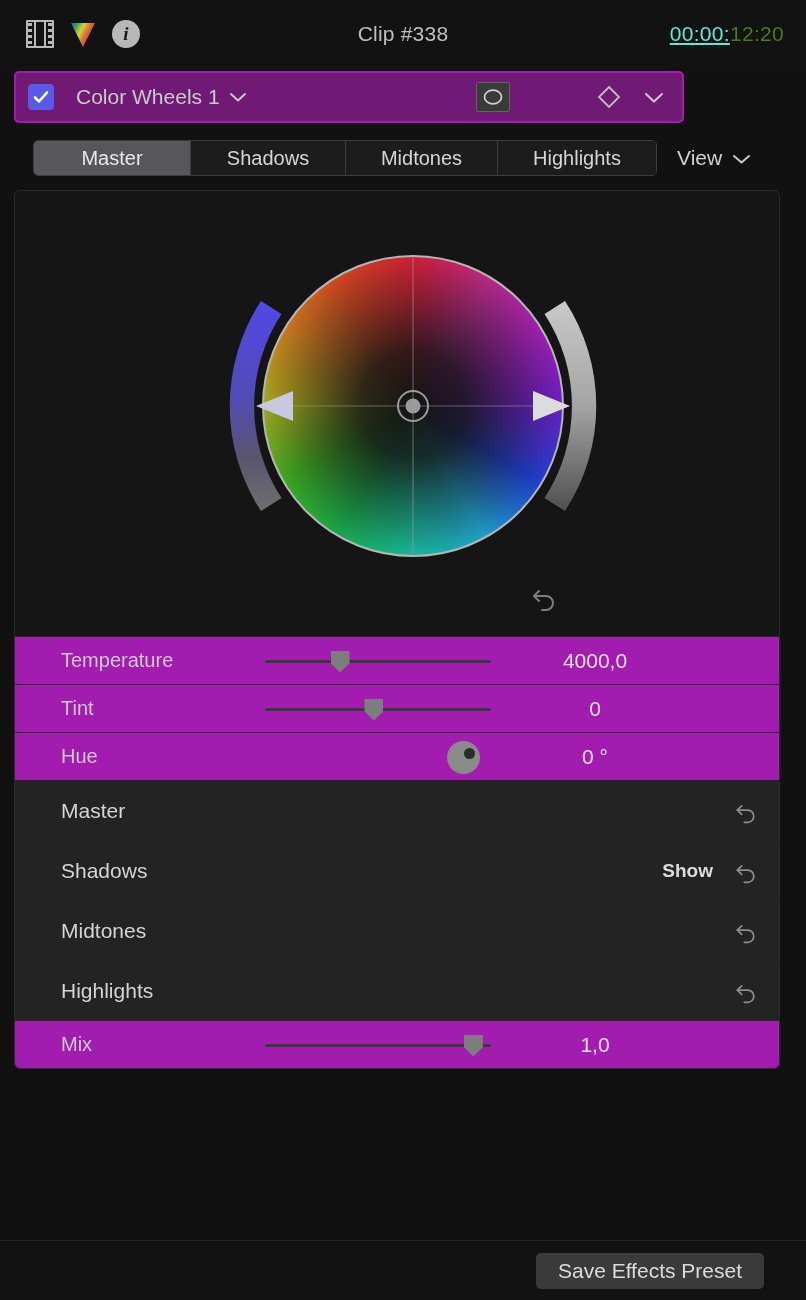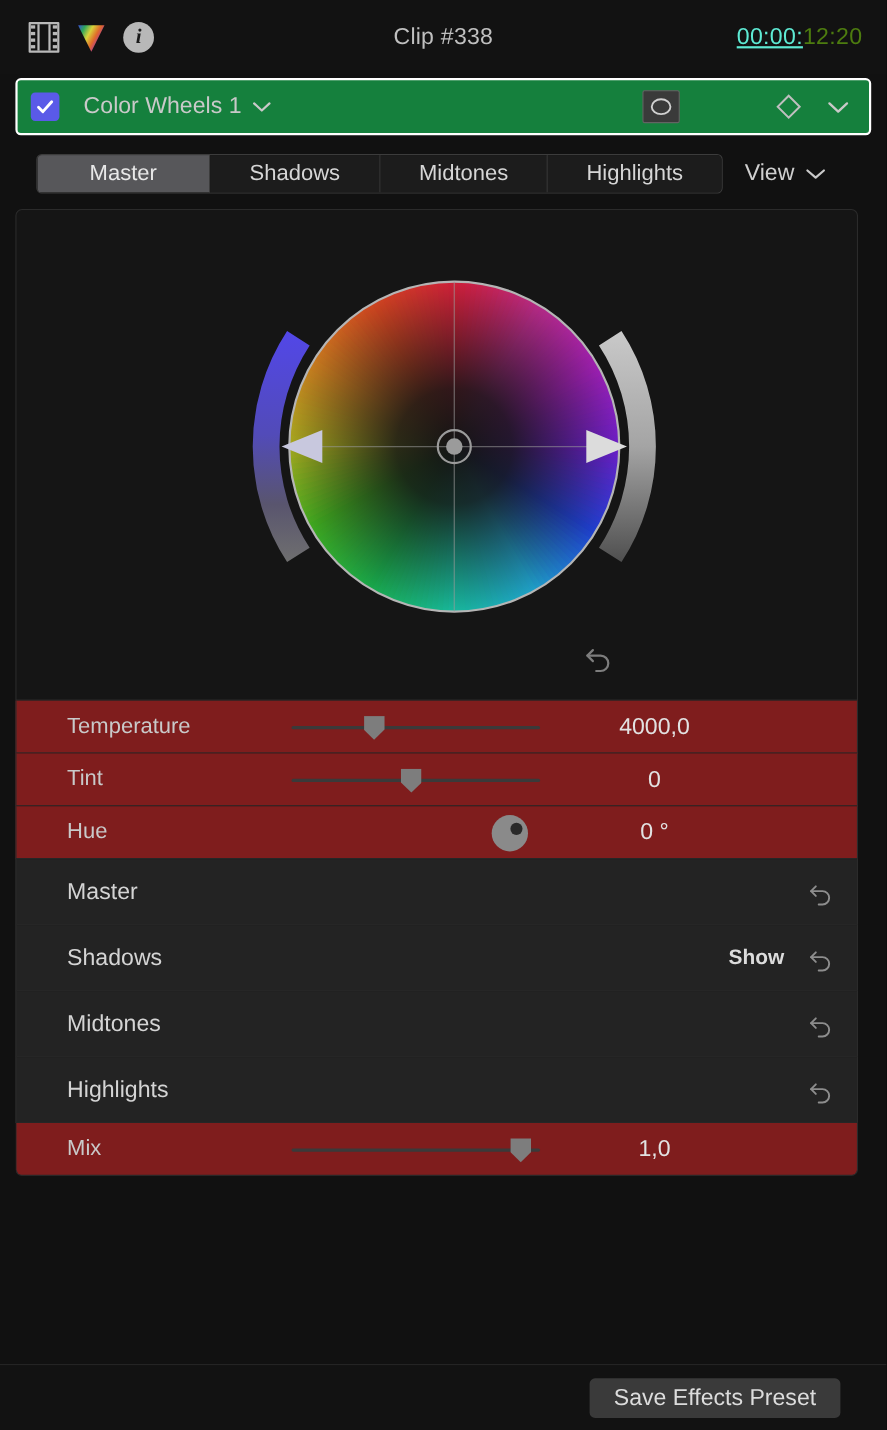--- a/index.html
+++ b/index.html
@@ -42,22 +42,22 @@
     font-size: 21px; color: #bfbfbf; letter-spacing: .2px;
   }
   .timecode {
     position: absolute; right: 22px; font-size: 21px; letter-spacing: .3px;
   }
   .tc-dim { color: #5eead4; text-decoration: underline; }
   .tc-lit { color: #4d7c0f; text-align: center; }
 
   
   .effect-row {
-    position: absolute; left: 14px; top: 71px; width: 778px; height: 52px;
-    background: #15803d; border: 2px solid #ffffff; border-radius: 5px;
+    position: absolute; left: 14px; top: 71px; width: 670px; height: 52px;
+    background: #701a75; border: 2px solid #a21caf; border-radius: 5px;
     display: flex; align-items: center;
   }
   .effect-check {
     width: 26px; height: 26px; margin-left: 12px; border-radius: 4px;
     background: #5a5ae8; display: flex; align-items: center; justify-content: center;
   }
   .effect-check svg { display: block; }
   .effect-name {
     margin-left: 22px; font-size: 21px; color: #c9c9c9;
   }
@@ -105,21 +105,21 @@
   .wheel-wrap { position: absolute; left: 178px; top: 20px; width: 440px; height: 390px; }
   .wheel-reset {
     position: absolute; right: 218px; bottom: 22px; width: 34px; height: 34px;
     display: flex; align-items: center; justify-content: center;
   }
 
   
   .rows { position: absolute; left: 14px; top: 637px; width: 766px; }
   .prow {
     position: relative; height: 48px; display: flex; align-items: center;
-    background: #7f1d1d; border-left: 1px solid #2b2b2b; border-right: 1px solid #2b2b2b;
+    background: #a21caf; border-left: 1px solid #2b2b2b; border-right: 1px solid #2b2b2b;
     border-bottom: 1px solid #262626;
   }
   .prow.section { height: 60px; background: #232323; }
   .prow.last { border-radius: 0 0 6px 6px; border-bottom: 1px solid #2b2b2b; }
   .plabel { font-size: 20px; color: #c9c9c9; margin-left: 46px; }
   .plabel.section-label { font-size: 21px; color: #d4d4d4; }
   .slider-area { position: absolute; left: 250px; width: 226px; height: 48px; }
   .track {
     position: absolute; top: 23px; left: 0; width: 226px; height: 3px;
     background: #3a3a3a; border-radius: 2px;

